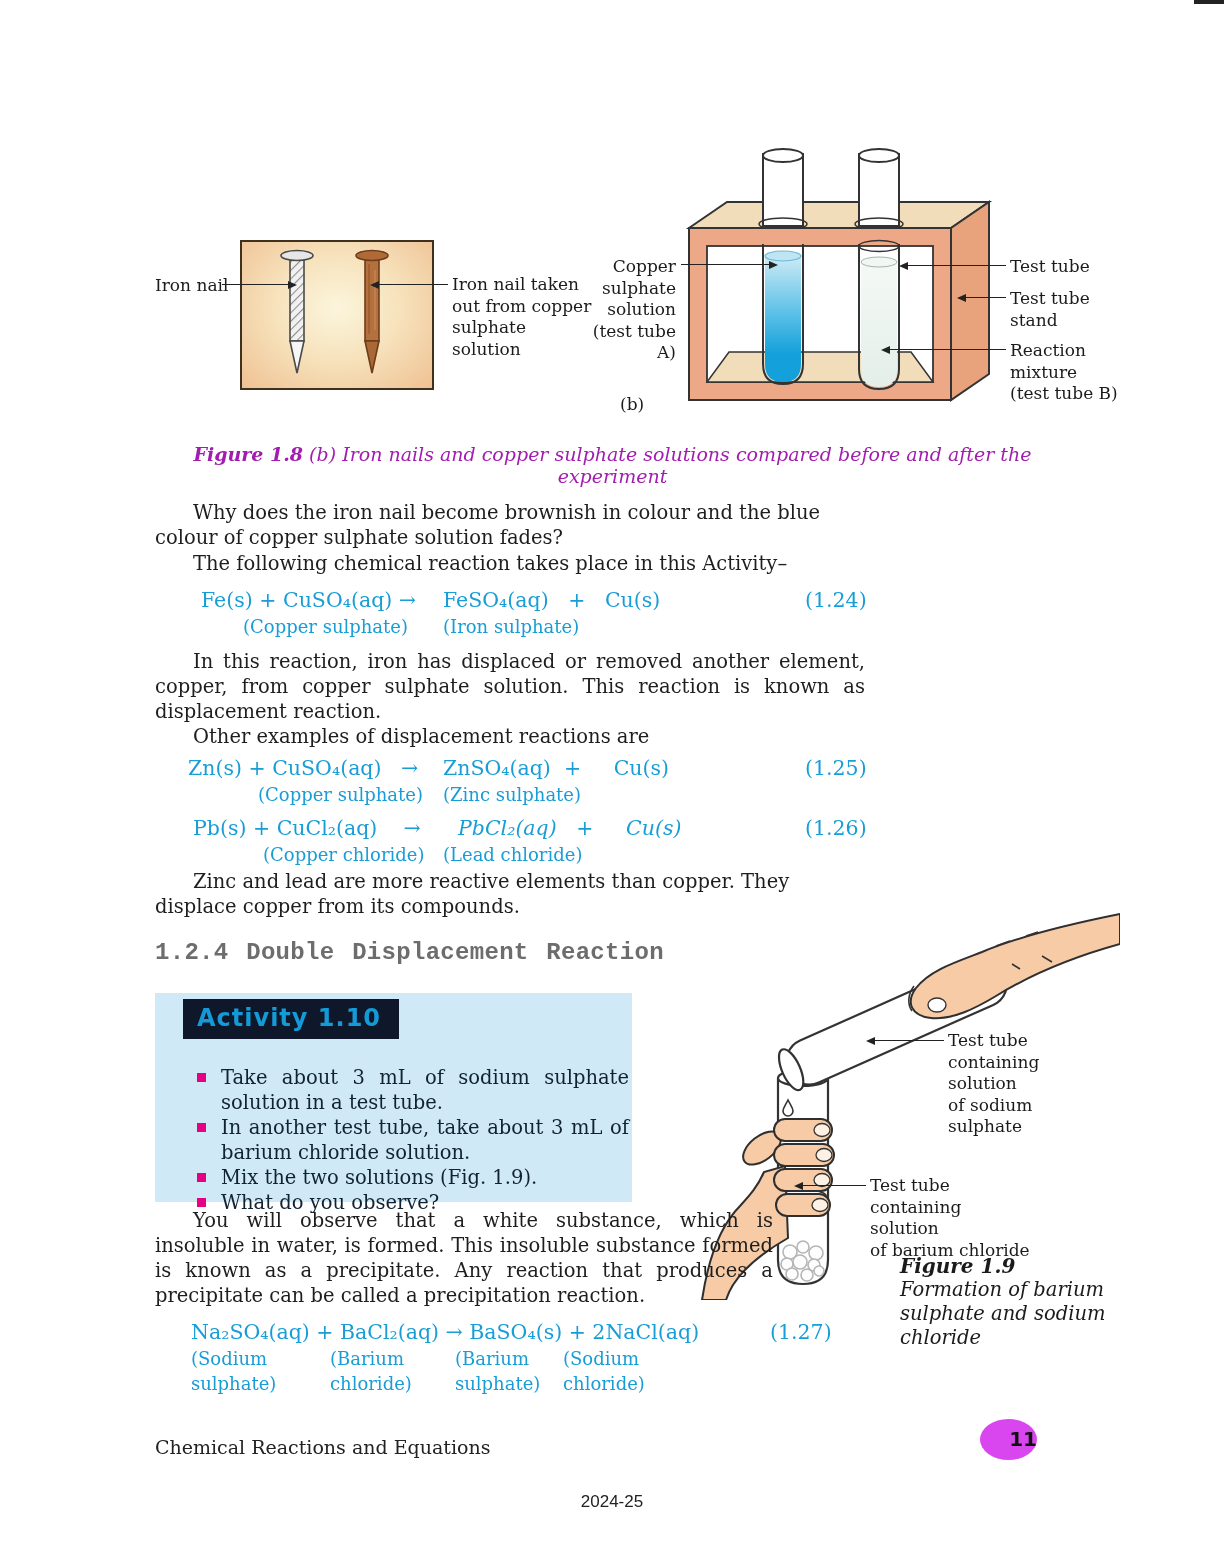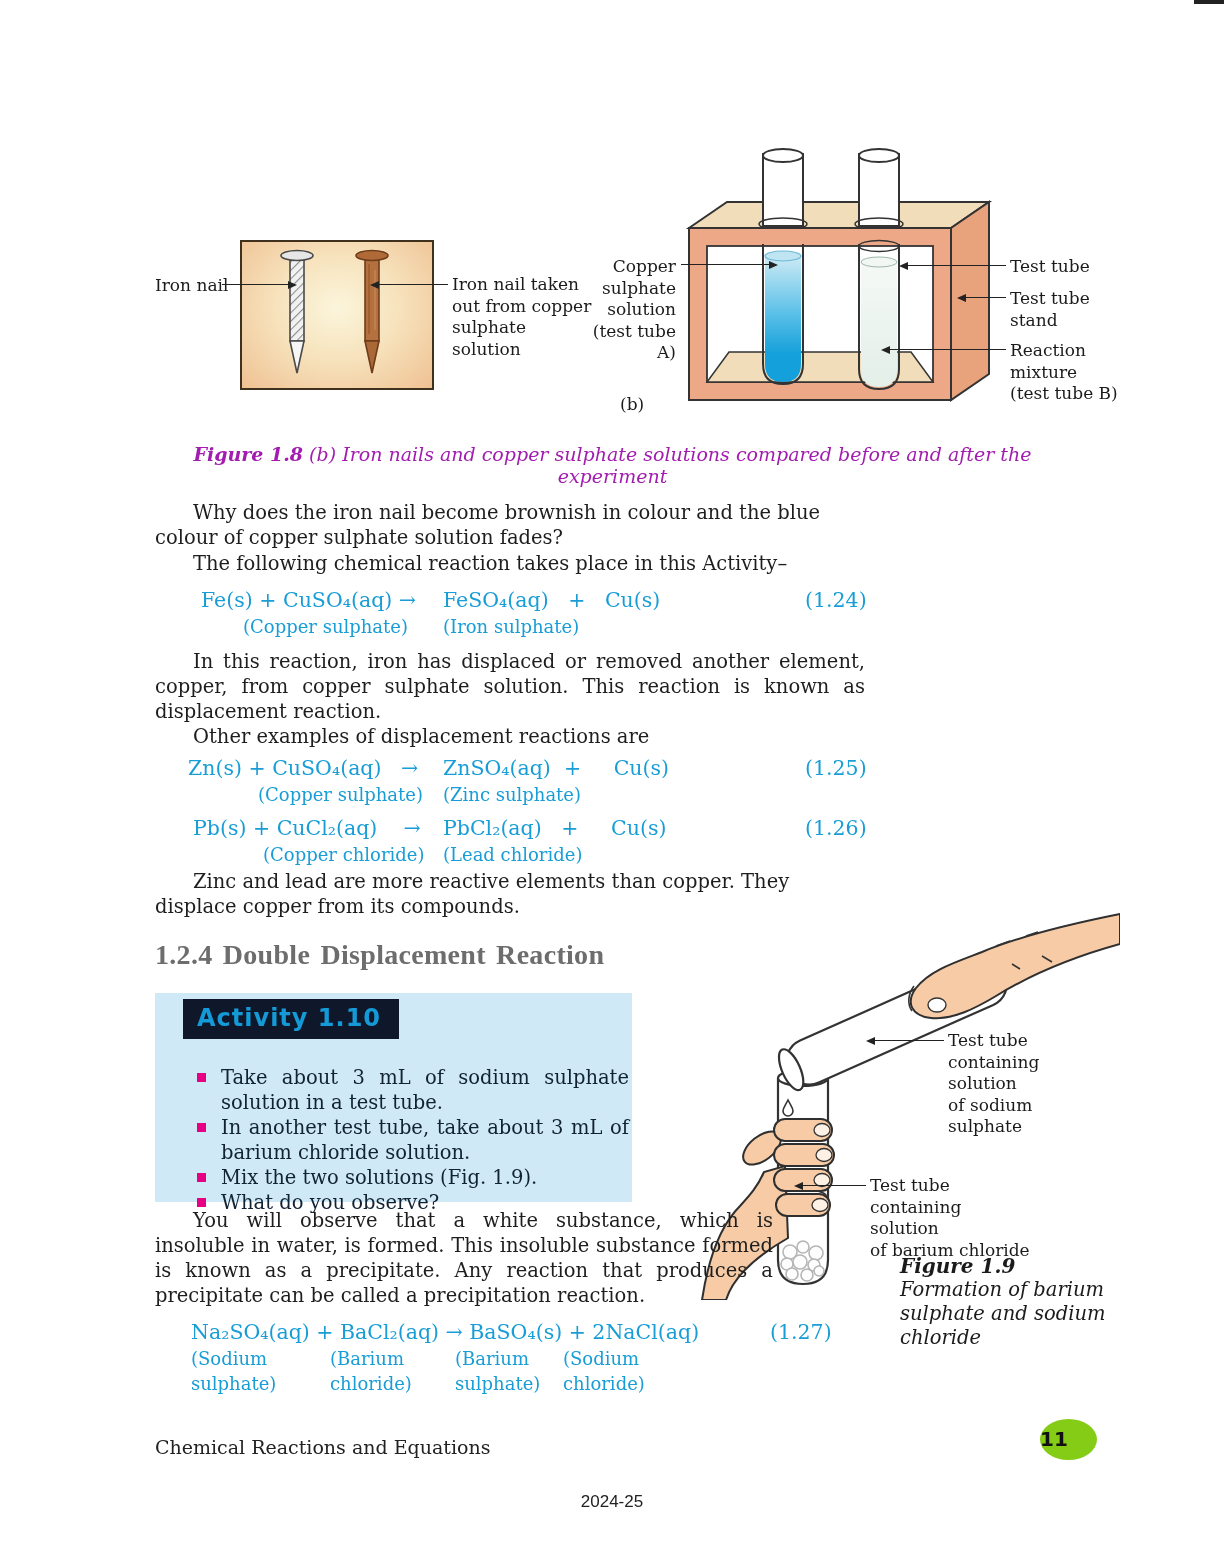--- a/index.html
+++ b/index.html
@@ -12,38 +12,38 @@
   .eqt{position:absolute;font-family:"DejaVu Serif",serif;font-size:20.5px;color:#189dd6;white-space:pre;}
   .eql{position:absolute;font-family:"DejaVu Serif",serif;font-size:18px;color:#189dd6;white-space:pre-line;line-height:25px;}
   .lbl{position:absolute;font-size:17px;line-height:21.5px;color:#1b1b1b;white-space:pre-line;}
   .lbl.r{text-align:right;}
   .ln{position:absolute;height:0;border-top:1.6px solid #222;}
   .ahl{position:absolute;width:0;height:0;border-top:4.5px solid transparent;border-bottom:4.5px solid transparent;border-right:9px solid #222;}
   .ahr{position:absolute;width:0;height:0;border-top:4.5px solid transparent;border-bottom:4.5px solid transparent;border-left:9px solid #222;}
   .caption18{position:absolute;left:155px;top:443px;width:915px;text-align:center;font-size:19px;color:#a21caf;}
   .caption18 .ct{font-weight:bold;font-style:italic;}
   .caption18 .cb{font-style:italic;}
-  .sechead{position:absolute;left:155px;top:939px;font-family:Liberation Serif, serif;font-weight:bold;
-           font-size:28px;color:#6d6d6d;letter-spacing:.3px;word-spacing:3px;text-align:right;}
+  .sechead{position:absolute;left:155px;top:939px;font-family:Liberation Mono, monospace;font-weight:bold;
+           font-size:24px;color:#6d6d6d;letter-spacing:.3px;word-spacing:3px;text-align:right;}
   .activity-box{position:absolute;left:155px;top:993px;width:477px;height:209px;background:#cfe9f6;}
   .activity-title{position:absolute;left:28px;top:6px;background:#0f172a;color:#149bd7;
                   font-family:"DejaVu Sans",sans-serif;font-weight:bold;font-size:24px;
                   padding:5px 18px 7px 14px;letter-spacing:1px;}
   .activity-list{position:absolute;left:18px;top:56px;width:440px;margin:16px;padding:0;list-style:none;}
   .activity-list li{position:relative;padding-left:32px;font-size:19.5px;line-height:25px;color:#123;
                     text-align:justify;}
   .activity-list li::before{content:"";position:absolute;left:8px;top:8px;width:9px;height:9px;background:#e60084;}
   .nail-panel{position:absolute;left:240px;top:240px;width:190px;height:146px;border:2.5px solid #40311f;
               background:radial-gradient(ellipse at 50% 45%, #fbf5dc 0%, #f7e3bd 45%, #efc193 100%);}
   .fig19cap{position:absolute;left:900px;top:1254px;width:220px;font-size:19.5px;line-height:24px;color:#1b1b1b;}
   .fig19cap .ct{font-weight:bold;font-style:italic;font-size:20px;}
   .fig19cap .cb{font-style:italic;white-space:pre-line;}
   .footer-left{position:absolute;left:155px;top:1436px;font-size:19px;color:#222;}
-  .page-badge{position:absolute;left:1040px;top:1419px;width:57px;height:41px;background:#84cc16;border-radius:50%;
-              text-align:left;line-height:41px;font-family:"DejaVu Sans",sans-serif;font-weight:bold;font-size:20px;color:#111;}
+  .page-badge{position:absolute;left:980px;top:1419px;width:57px;height:41px;background:#d946ef;border-radius:50%;
+              text-align:right;line-height:41px;font-family:"DejaVu Sans",sans-serif;font-weight:bold;font-size:20px;color:#111;}
   .year{position:absolute;left:0;top:1492px;width:1224px;text-align:center;
         font-family:"Liberation Sans",sans-serif;font-size:17px;color:#222;}
   .artifact{position:absolute;left:1194px;top:0;width:30px;height:4px;background:#222;}
   svg{display:block;}
 </style>
 </head>
 <body>
 
 <div id="page">
 
@@ -178,21 +178,21 @@
   <div>
     <span class="eqt" style="left:188px;top:756px;">Zn(s) + CuSO₄(aq)   →</span>
     <span class="eqt" style="left:443px;top:756px;">ZnSO₄(aq)  +     Cu(s)</span>
     <span class="eqt" style="left:805px;top:756px;">(1.25)</span>
     <span class="eql" style="left:258px;top:782px;">(Copper sulphate)</span>
     <span class="eql" style="left:443px;top:782px;">(Zinc sulphate)</span>
   </div>
 
   <div>
     <span class="eqt" style="left:193px;top:816px;">Pb(s) + CuCl₂(aq)    →</span>
-    <span class="eqt" style="left:443px;top:816px;">PbCl₂(aq)   +     Cu(s)</span>
+    <span class="eqt" style="left:458px;top:816px;font-style:italic;">PbCl₂(aq)   +     Cu(s)</span>
     <span class="eqt" style="left:805px;top:816px;">(1.26)</span>
     <span class="eql" style="left:263px;top:842px;">(Copper chloride)</span>
     <span class="eql" style="left:443px;top:842px;">(Lead chloride)</span>
   </div>
 
   <div class="par ind noj" style="left:155px;top:869px;">Zinc and lead are more reactive elements than copper. They displace copper from its compounds.</div>
 
   <div class="sechead">1.2.4 Double Displacement Reaction</div>
 
   <div class="activity-box">

